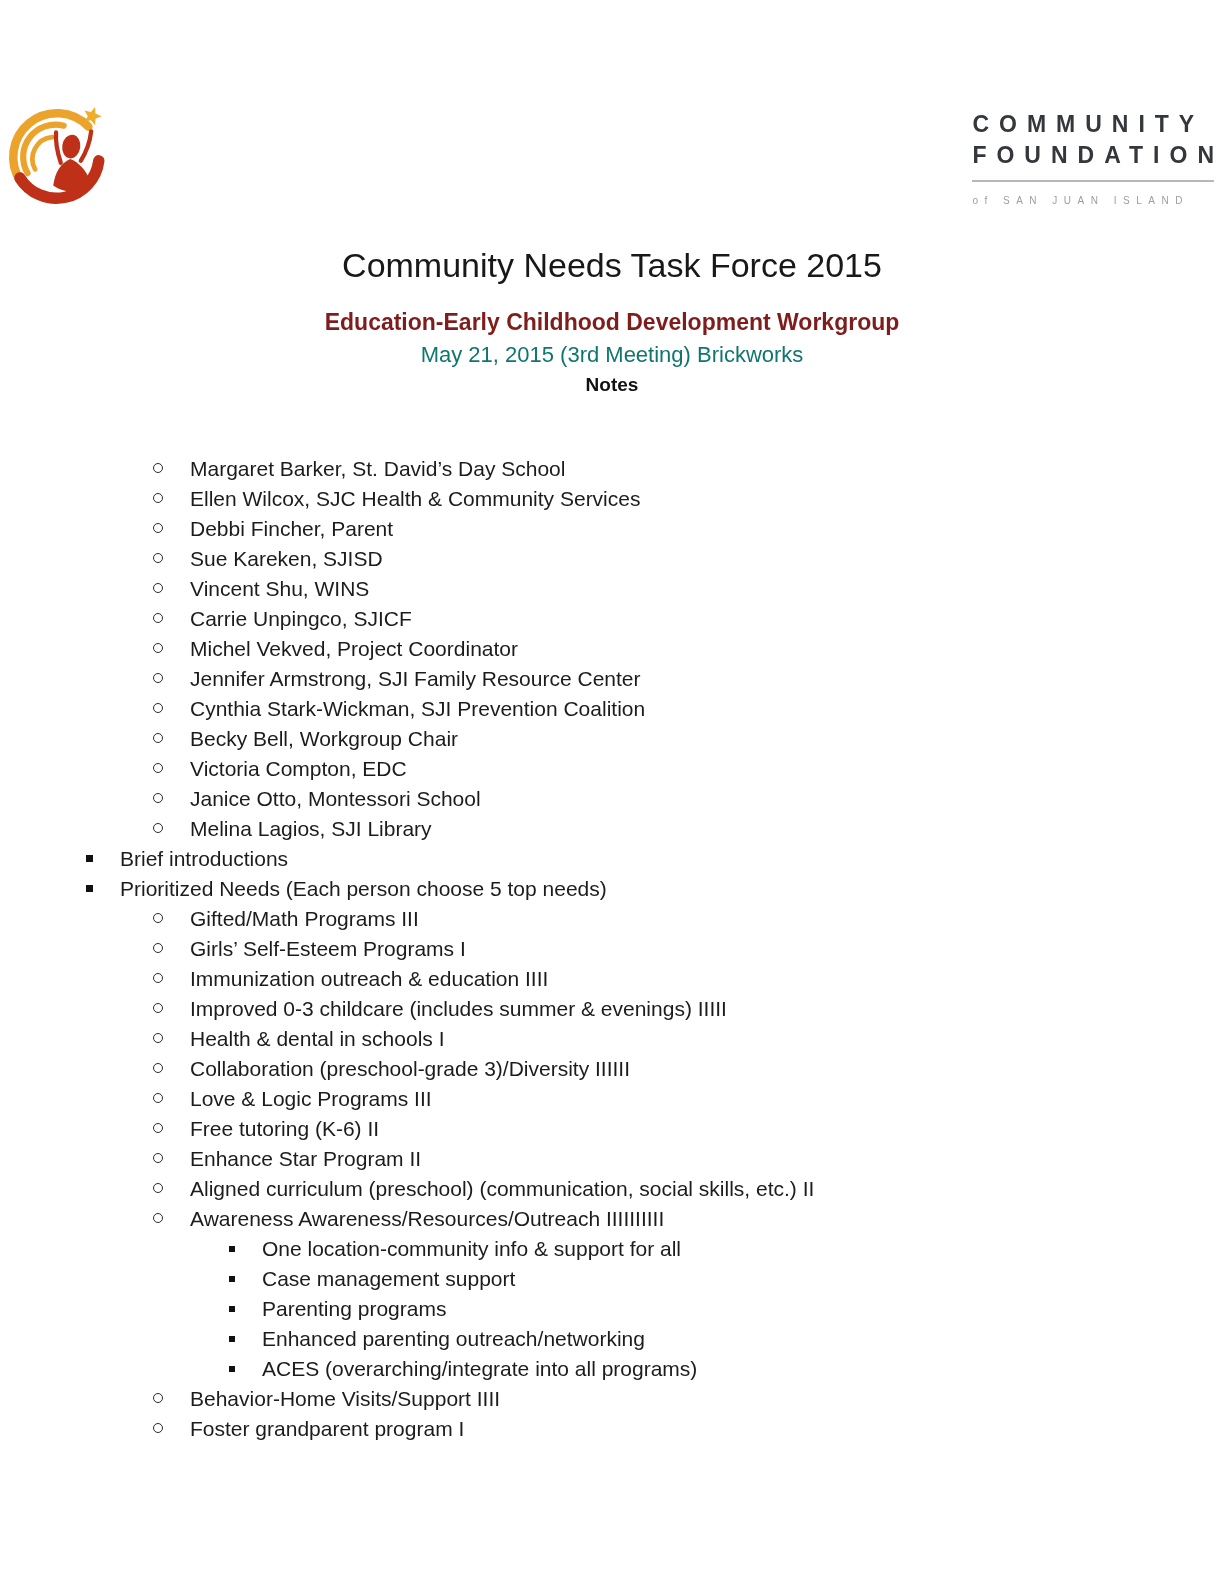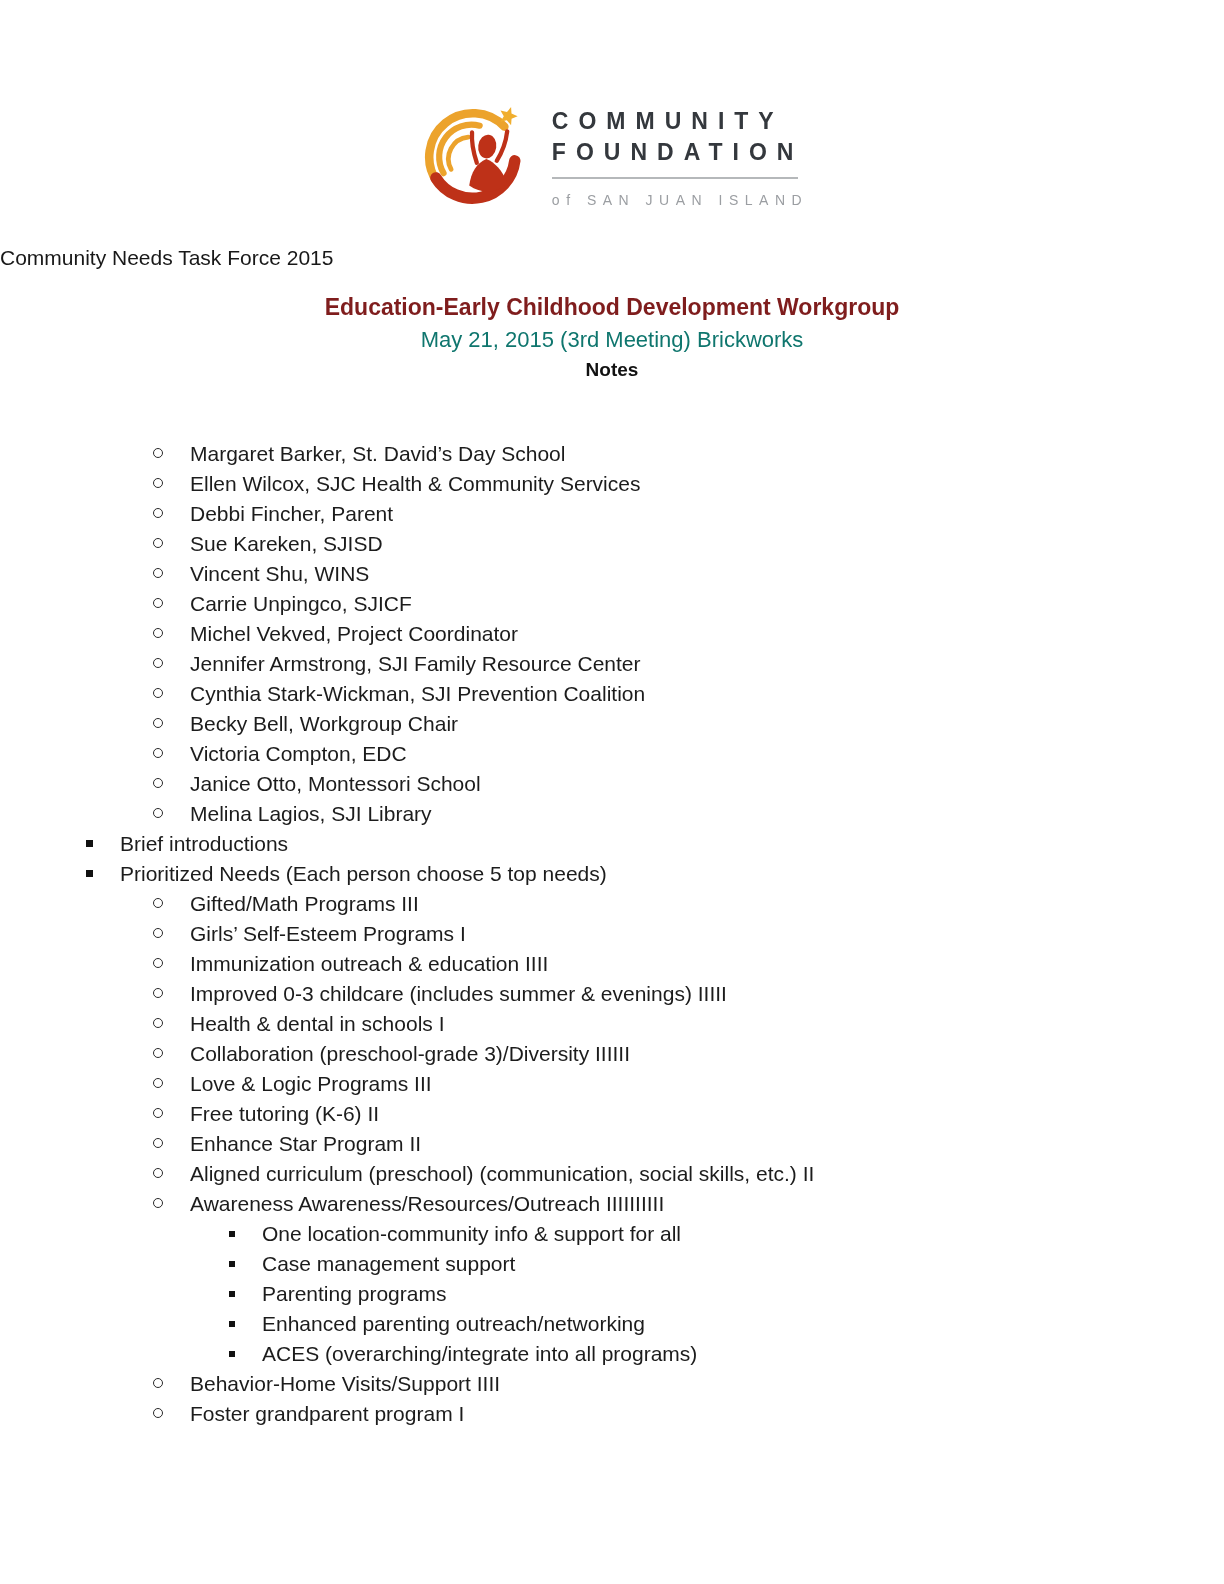--- a/index.html
+++ b/index.html
@@ -9,51 +9,51 @@
     height:1584px;
     background:#ffffff;
     font-family:"Liberation Sans","DejaVu Sans",sans-serif;
     color:#1c1c1c;
     overflow:hidden;
   }
   
   .logo-block{
     padding-top:98px;
     display:flex;
-    justify-content:center;
+    justify-content:space-between;
     align-items:center;
     gap:22px;
   }
   .logo-mark{width:114px;height:118px;flex:0 0 auto;}
   .logo-text{width:fit-content;}
   .logo-name{
     font-size:23px;
     font-weight:600;
     letter-spacing:10px;
     line-height:31px;
     color:#34383d;
     white-space:nowrap;
   }
   .logo-rule{
     height:2px;
     background:#b5b8ba;
     margin:9px 10px 10px 0;
   }
   .logo-tagline{
-    font-size:14px;
+    font-size:10px;
     letter-spacing:6.5px;
     color:#9b9ea2;
     white-space:nowrap;
     margin-top:13px;
   }
   
   .doc-title{
     margin:30px 0 0 0;
-    text-align:left;
-    font-size:21px;
+    text-align:center;
+    font-size:34px;
     font-weight:400;
     color:#181818;
   }
   .doc-subtitle{
     margin:24px 0 0 0;
     text-align:center;
     font-size:23px;
     font-weight:700;
     color:#7f1d1d;
   }

